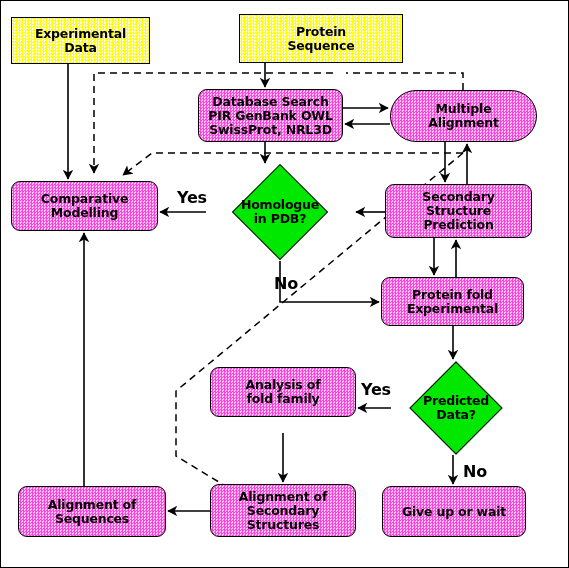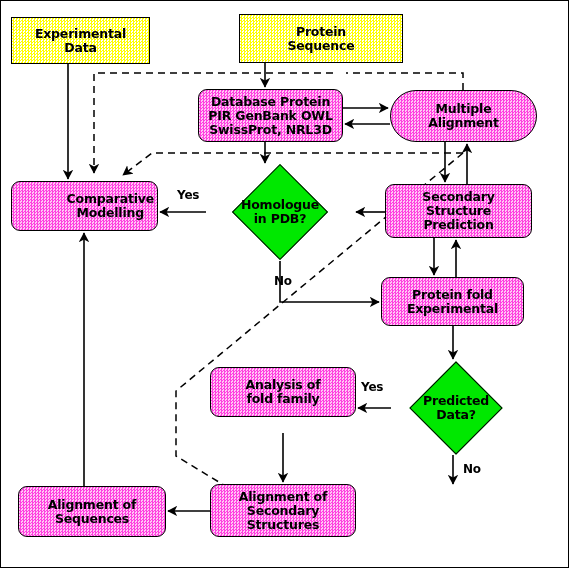--- a/index.html
+++ b/index.html
@@ -77,21 +77,21 @@
     z-index: 0;
   }
   .node.decision .lbl {
     position: relative;
     z-index: 1;
   }
   .edge-label {
     position: absolute;
     color: #000000;
     font-weight: bold;
-    font-size: 12px;
+    font-size: 16px;
     font-family: "DejaVu Sans", "Liberation Sans", sans-serif;
     z-index: 4;
     letter-spacing: -0.2px;
     white-space: nowrap;
   }
 </style>
 </head>
 <body>
 
 <div id="canvas">
@@ -156,31 +156,31 @@
     <span class="lbl">Experimental
 Data</span>
   </div>
 
   <div class="node terminator" style="left:194px; top:13px; width:164px; height:49px;margin-left:44px;">
     <span class="lbl">Protein
 Sequence</span>
   </div>
 
   <div class="node process" style="left:197px; top:88px; width:145px; height:53px;">
-    <span class="lbl">Database Protein
+    <span class="lbl">Database Search
 PIR GenBank OWL
 SwissProt, NRL3D</span>
   </div>
 
   <div class="node process" style="left:389px; top:89px; width:147px; height:52px;border-radius:26px;">
     <span class="lbl">Multiple
 Alignment</span>
   </div>
 
-  <div class="node process" style="left:10px; top:180px; width:147px; height:50px;justify-content:flex-end;">
+  <div class="node process" style="left:10px; top:180px; width:147px; height:50px;">
     <span class="lbl">Comparative
 Modelling</span>
   </div>
 
   <div class="node decision" style="left:205px; top:163px; width:148px; height:96px;">
     <span class="diamond-bg" style="width:66px; height:66px;"></span>
     <span class="lbl">Homologue
 in PDB?</span>
   </div>
 
@@ -210,20 +210,23 @@
     <span class="lbl">Alignment of
 Sequences</span>
   </div>
 
   <div class="node process" style="left:209px; top:483px; width:146px; height:53px;">
     <span class="lbl">Alignment of
 Secondary
 Structures</span>
   </div>
 
+  <div class="node process" style="left:381px; top:485px; width:144px; height:51px;">
+    <span class="lbl">Give up or wait</span>
+  </div>
 
   <div class="edge-label" style="left:176px; top:187px;">Yes</div>
 
   <div class="edge-label" style="left:273px; top:273px;">No</div>
 
   <div class="edge-label" style="left:360px; top:379px;">Yes</div>
 
   <div class="edge-label" style="left:462px; top:461px;">No</div>
 
 </div>

